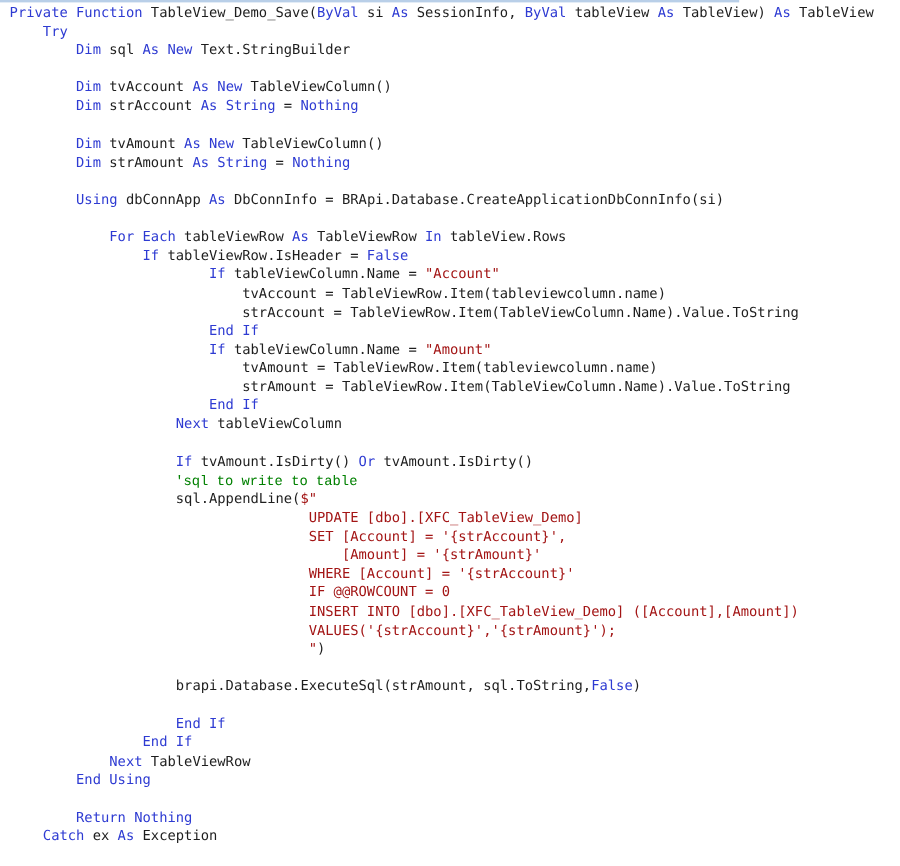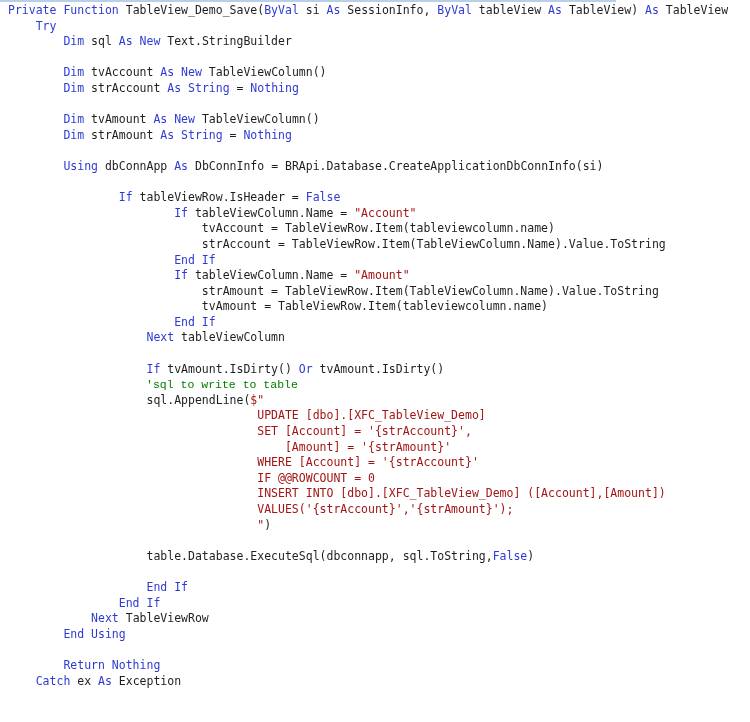--- a/index.html
+++ b/index.html
@@ -34,44 +34,45 @@
       <div class="line"><span class="tok-kw">        Dim</span><span class="tok-pl"> sql </span><span class="tok-kw">As New</span><span class="tok-pl"> Text.StringBuilder</span></div>
       <div class="line"></div>
       <div class="line"><span class="tok-kw">        Dim</span><span class="tok-pl"> tvAccount </span><span class="tok-kw">As New</span><span class="tok-pl"> TableViewColumn()</span></div>
       <div class="line"><span class="tok-kw">        Dim</span><span class="tok-pl"> strAccount </span><span class="tok-kw">As String</span><span class="tok-pl"> = </span><span class="tok-kw">Nothing</span></div>
       <div class="line"></div>
       <div class="line"><span class="tok-kw">        Dim</span><span class="tok-pl"> tvAmount </span><span class="tok-kw">As New</span><span class="tok-pl"> TableViewColumn()</span></div>
       <div class="line"><span class="tok-kw">        Dim</span><span class="tok-pl"> strAmount </span><span class="tok-kw">As String</span><span class="tok-pl"> = </span><span class="tok-kw">Nothing</span></div>
       <div class="line"></div>
       <div class="line"><span class="tok-kw">        Using</span><span class="tok-pl"> dbConnApp </span><span class="tok-kw">As</span><span class="tok-pl"> DbConnInfo = BRApi.Database.CreateApplicationDbConnInfo(si)</span></div>
       <div class="line"></div>
+      <div class="line"><span class="tok-kw">            For Each</span><span class="tok-pl"> tableViewRow </span><span class="tok-kw">As</span><span class="tok-pl"> TableViewRow </span><span class="tok-kw">In</span><span class="tok-pl"> tableView.Rows</span></div>
       <div class="line"><span class="tok-kw">                If</span><span class="tok-pl"> tableViewRow.IsHeader = </span><span class="tok-kw">False</span></div>
       <div class="line"><span class="tok-kw">                        If</span><span class="tok-pl"> tableViewColumn.Name = </span><span class="tok-st">"Account"</span></div>
       <div class="line"><span class="tok-pl">                            tvAccount = TableViewRow.Item(tableviewcolumn.name)</span></div>
       <div class="line"><span class="tok-pl">                            strAccount = TableViewRow.Item(TableViewColumn.Name).Value.ToString</span></div>
       <div class="line"><span class="tok-kw">                        End If</span></div>
       <div class="line"><span class="tok-kw">                        If</span><span class="tok-pl"> tableViewColumn.Name = </span><span class="tok-st">"Amount"</span></div>
+      <div class="line"><span class="tok-pl">                            tvAmount = TableViewRow.Item(tableviewcolumn.name)</span></div>
       <div class="line"><span class="tok-pl">                            strAmount = TableViewRow.Item(TableViewColumn.Name).Value.ToString</span></div>
-      <div class="line"><span class="tok-pl">                            tvAmount = TableViewRow.Item(tableviewcolumn.name)</span></div>
       <div class="line"><span class="tok-kw">                        End If</span></div>
       <div class="line"><span class="tok-kw">                    Next</span><span class="tok-pl"> tableViewColumn</span></div>
       <div class="line"></div>
       <div class="line"><span class="tok-kw">                    If</span><span class="tok-pl"> tvAmount.IsDirty() </span><span class="tok-kw">Or</span><span class="tok-pl"> tvAmount.IsDirty()</span></div>
       <div class="line"><span class="tok-cm">                    'sql to write to table</span></div>
       <div class="line"><span class="tok-pl">                    sql.AppendLine(</span><span class="tok-st">$"</span></div>
       <div class="line"><span class="tok-st">                                    UPDATE [dbo].[XFC_TableView_Demo]</span></div>
       <div class="line"><span class="tok-st">                                    SET [Account] = '{strAccount}',</span></div>
       <div class="line"><span class="tok-st">                                        [Amount] = '{strAmount}'</span></div>
       <div class="line"><span class="tok-st">                                    WHERE [Account] = '{strAccount}'</span></div>
       <div class="line"><span class="tok-st">                                    IF @@ROWCOUNT = 0</span></div>
       <div class="line"><span class="tok-st">                                    INSERT INTO [dbo].[XFC_TableView_Demo] ([Account],[Amount])</span></div>
       <div class="line"><span class="tok-st">                                    VALUES('{strAccount}','{strAmount}');</span></div>
       <div class="line"><span class="tok-st">                                    "</span><span class="tok-pl">)</span></div>
       <div class="line"></div>
-      <div class="line"><span class="tok-pl">                    table.Database.ExecuteSql(dbconnapp, sql.ToString,</span><span class="tok-kw">False</span><span class="tok-pl">)</span></div>
+      <div class="line"><span class="tok-pl">                    brapi.Database.ExecuteSql(strAmount, sql.ToString,</span><span class="tok-kw">False</span><span class="tok-pl">)</span></div>
       <div class="line"></div>
       <div class="line"><span class="tok-kw">                    End If</span></div>
       <div class="line"><span class="tok-kw">                End If</span></div>
       <div class="line"><span class="tok-kw">            Next</span><span class="tok-pl"> TableViewRow</span></div>
       <div class="line"><span class="tok-kw">        End Using</span></div>
       <div class="line"></div>
       <div class="line"><span class="tok-kw">        Return Nothing</span></div>
       <div class="line"><span class="tok-kw">    Catch</span><span class="tok-pl"> ex </span><span class="tok-kw">As</span><span class="tok-pl"> Exception</span></div>
     </div>
 </div>

